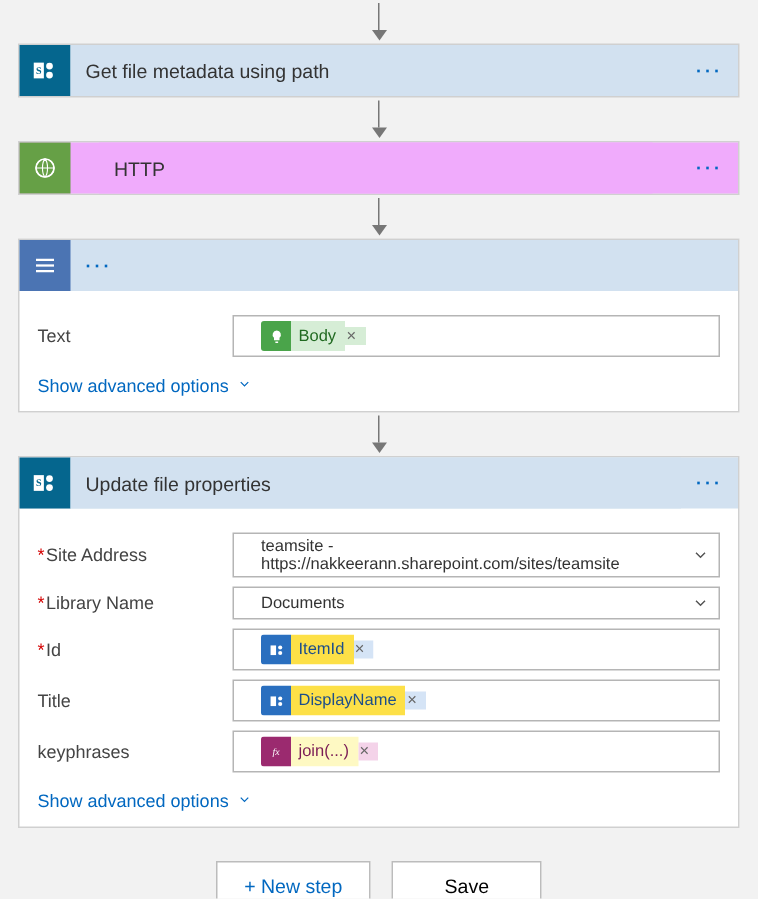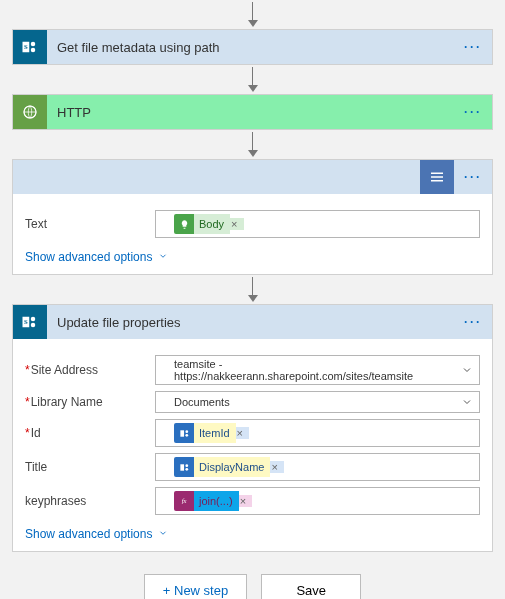--- a/index.html
+++ b/index.html
@@ -38,21 +38,20 @@
   .card {
     width: 100%;
     background: #fff;
     border: 1px solid #d0d0d0;
     box-sizing: border-box;
   }
   .card-header {
     display: flex;
     align-items: center;
     height: 34px;
-    justify-content: flex-end;
   }
   .card-icon {
     width: 34px;
     height: 34px;
     display: flex;
     align-items: center;
     justify-content: center;
     flex-shrink: 0;
   }
   .card-title-area {
@@ -70,21 +69,21 @@
   }
   .card-menu {
     padding: 0 10px;
     color: #0268c0;
     letter-spacing: 2px;
     font-weight: bold;
     cursor: pointer;
   }
 
   .hdr-blue  { background: #d2e1f0; }
-  .hdr-green { background: #86efac; }
+  .hdr-green { background: #f0abfc; gap: 19px; }
   .icon-spblue  { background: #05668e; }
   .icon-green   { background: #66a046; }
   .icon-text    { background: #4b74b3; }
 
   .card-body {
     padding: 10px 12px 10px 12px;
   }
   .field-row {
     display: flex;
     align-items: center;
@@ -134,24 +133,24 @@
     padding: 0 6px 0 5px;
     display: flex; align-items:center; height:100%;
   }
   .token .t-x {
     padding: 0 6px 0 1px; color: #666; cursor: pointer; font-size: 11px;
   }
   .token.green .t-icon { background: #4aa44a; }
   .token.green .t-label { background: #d6edd6; color:#216a21; }
   .token.green .t-x { background: #d6edd6; }
   .token.blue .t-icon { background: #2a6fbf; }
-  .token.blue .t-label { background: #fef9c3; color:#1d4e8a; }
+  .token.blue .t-label { background: #fde047; color:#1d4e8a; }
   .token.blue .t-x { background: #d5e4f6; }
   .token.pink .t-icon { background: #9b2a6f; }
-  .token.pink .t-label { background: #0ea5e9; color:#7a1c55; }
+  .token.pink .t-label { background: #fef9c3; color:#7a1c55; }
   .token.pink .t-x { background: #f4d3e9; }
 
   .adv-link {
     color: #0268c0;
     font-size: 12px;
     cursor: pointer;
     margin-top: 6px;
     display: inline-flex;
     align-items: flex-start;
   }

